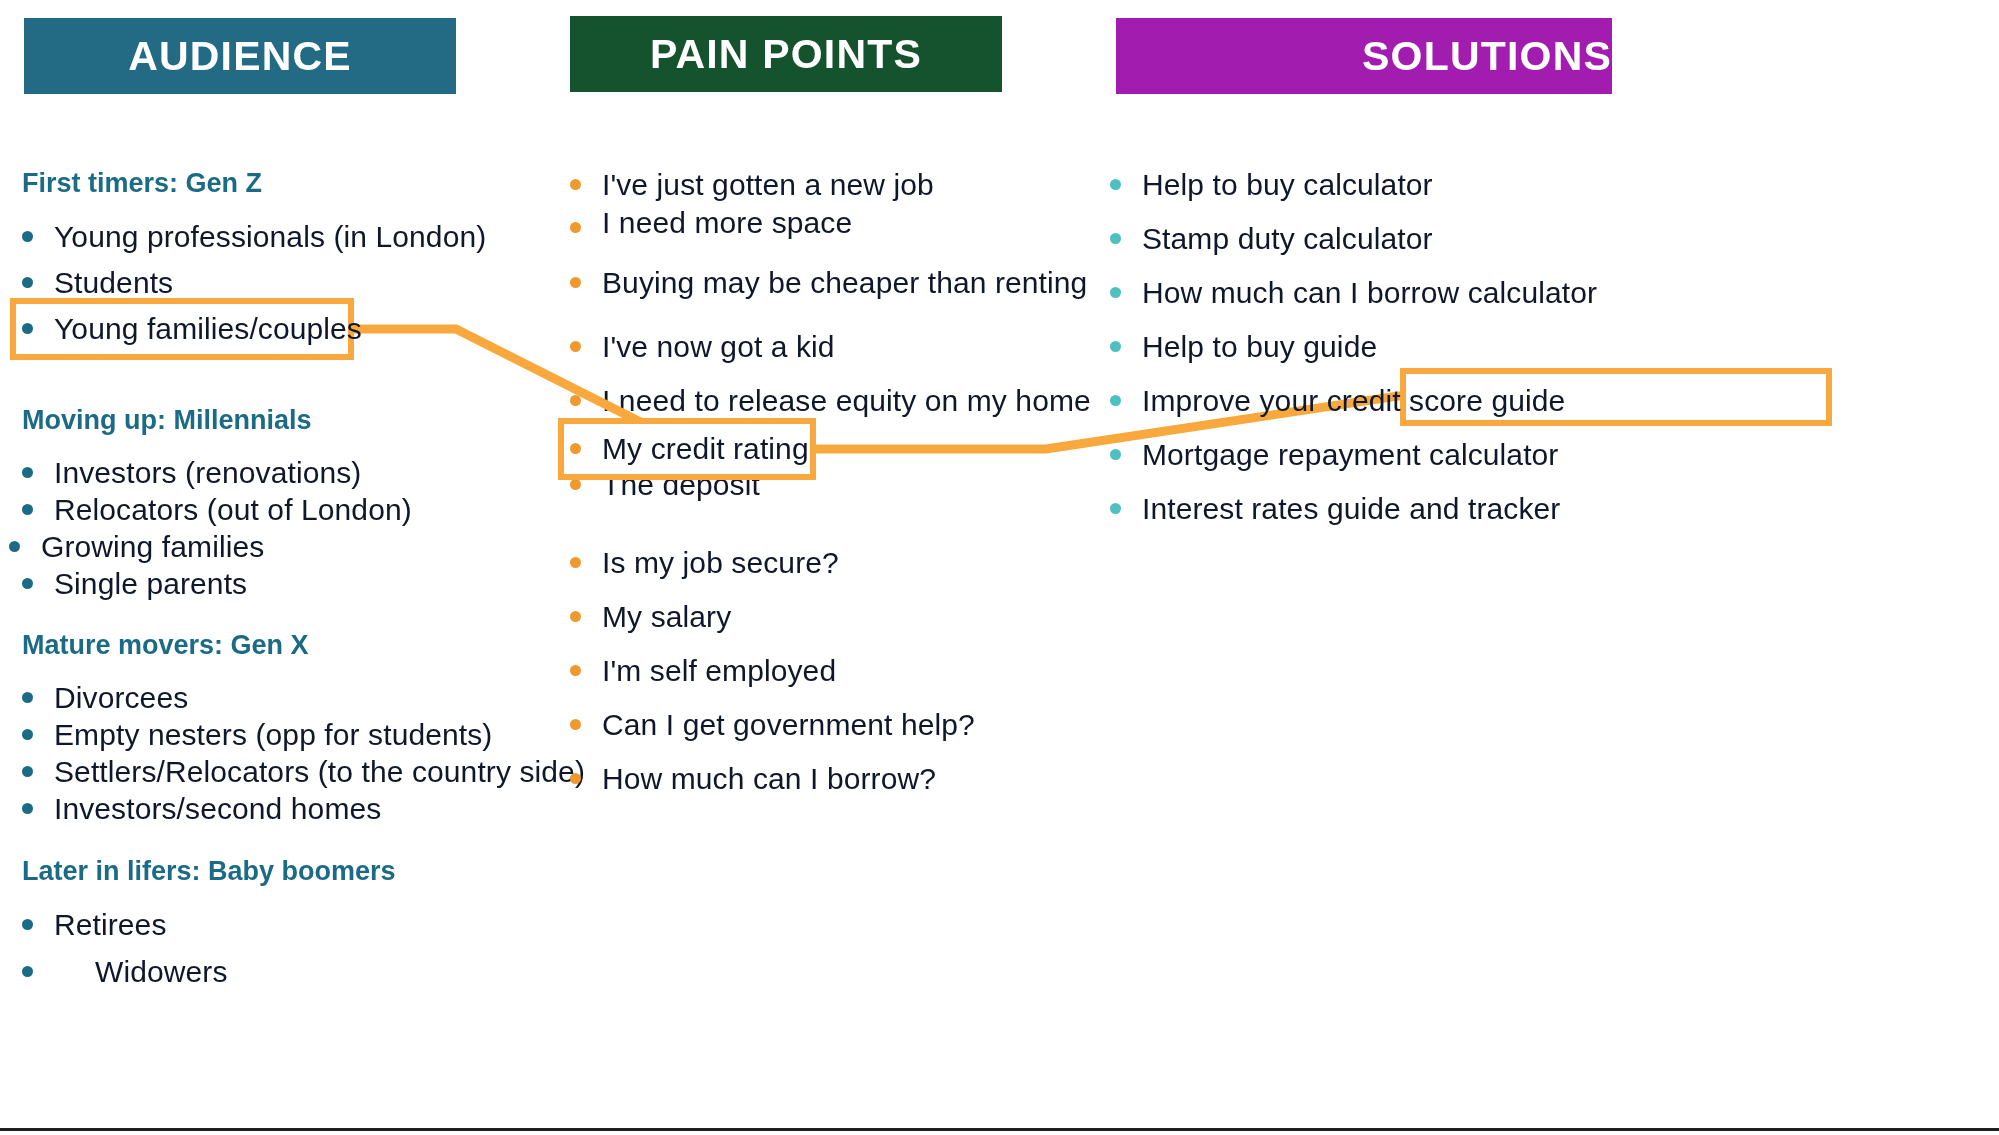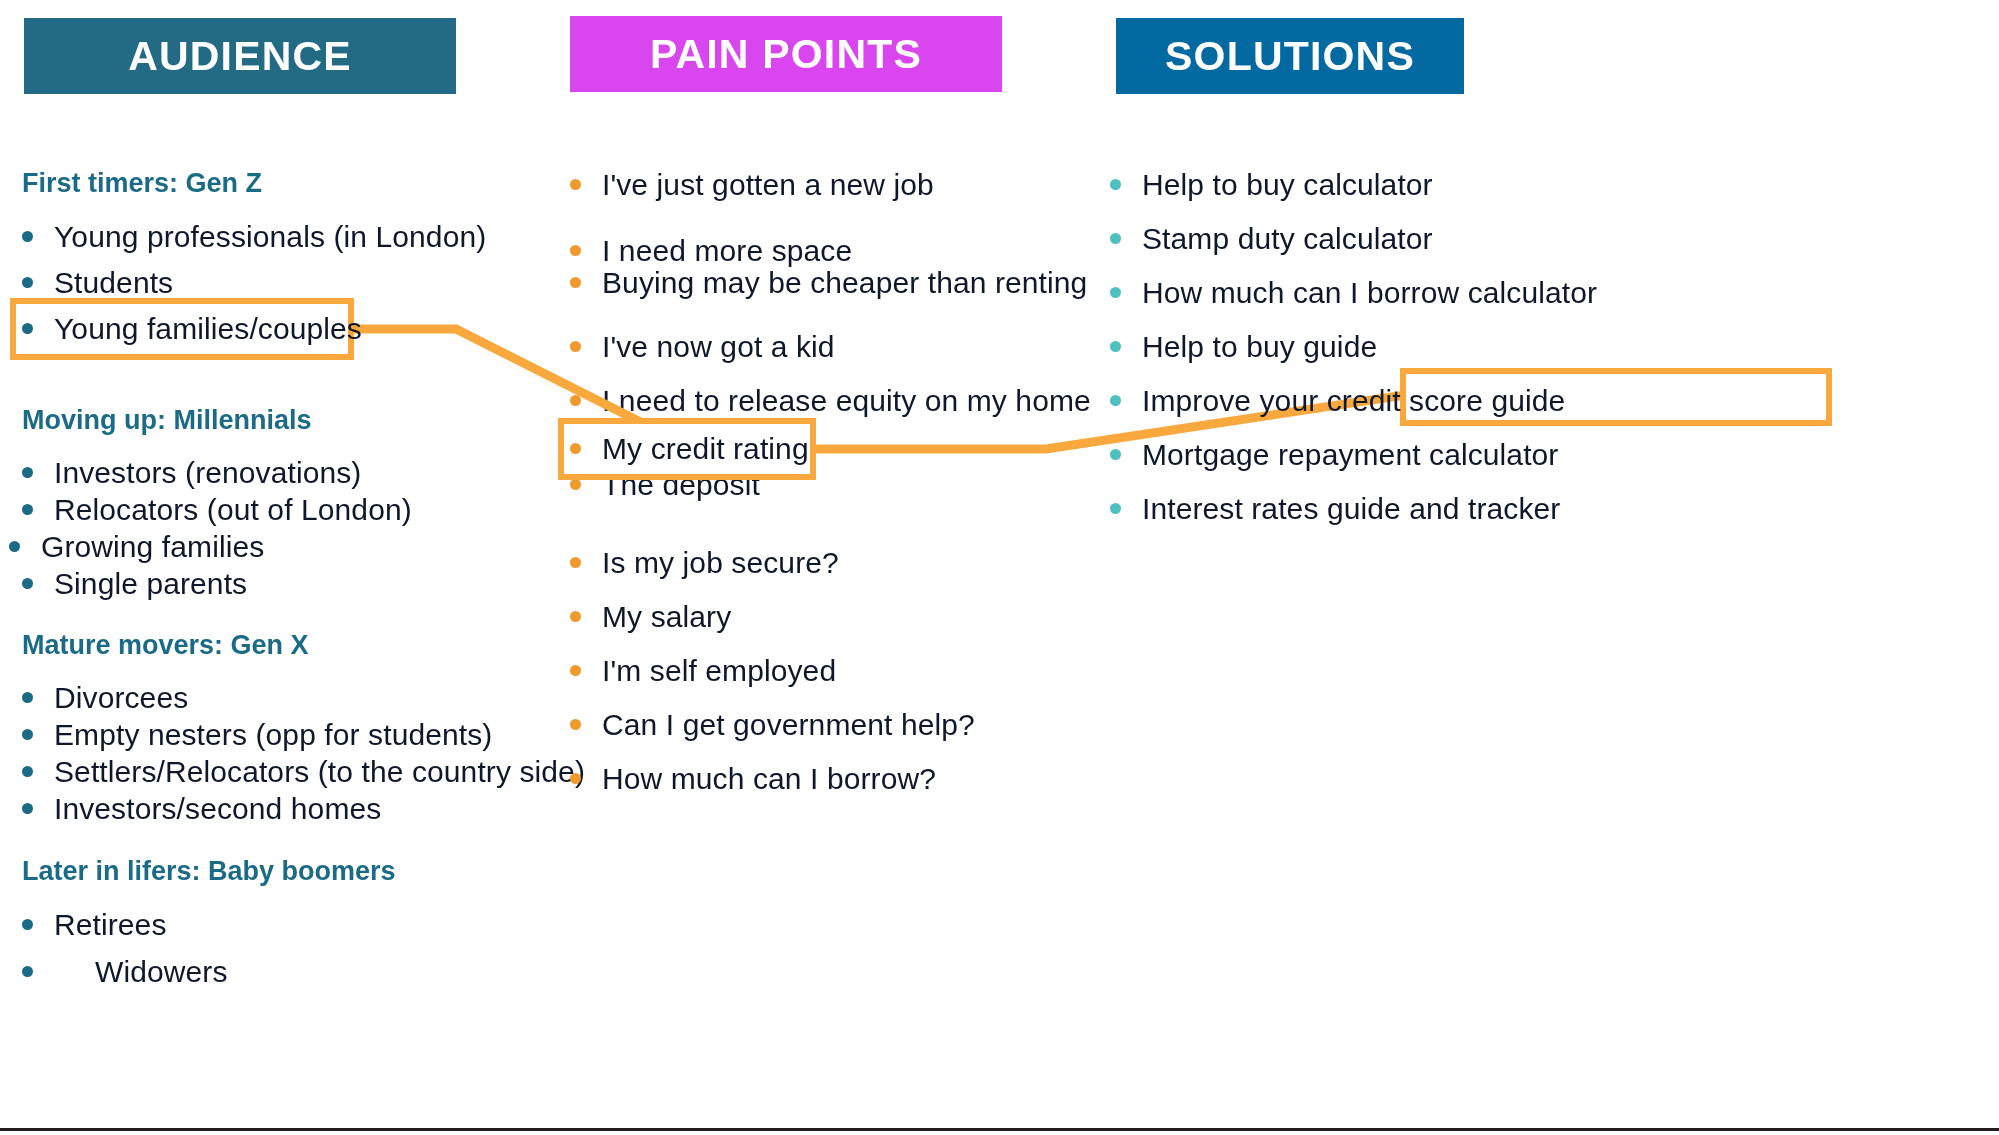--- a/index.html
+++ b/index.html
@@ -31,22 +31,22 @@
   }
   .col-banner .banner-label {
     color: #ffffff;
     font-size: 41px;
     font-weight: bold;
     letter-spacing: 1.2px;
     line-height: 1;
     white-space: nowrap;
   }
   #banner-audience   { left: 24px;   top: 18px; width: 432px; background: #236B84; }
-  #banner-pain       { left: 570px;  top: 16px; width: 432px; background: #d946ef; }
-  #banner-solutions  { left: 1116px; top: 18px; width: 348px; background: #0369a1; }
+  #banner-pain       { left: 570px;  top: 16px; width: 432px; background: #14532d; }
+  #banner-solutions  { left: 1116px; top: 18px; width: 496px; background: #a21caf; justify-content: flex-end; }
 
   
   .column { position: absolute; top: 0; }
   #col-audience  { left: 0px;    width: 560px; }
   #col-pain      { left: 700px;  width: 600px; }
   #col-solutions { left: 1390px; width: 600px; }
 
   .group-heading {
     position: absolute;
     font-size: 27px;
@@ -207,21 +207,21 @@
       <span class="bullet-dot dot-teal"></span>
       <span class="bullet-text">Widowers</span>
     </div>
   </div>
 
   <div class="column" id="col-pain">
     <div class="bullet-row" style="left:-130px; top:170px;">
       <span class="bullet-dot dot-orange"></span>
       <span class="bullet-text">I've just gotten a new job</span>
     </div>
-    <div class="bullet-row" style="left:-130px; top:236px;">
+    <div class="bullet-row" style="left:-130px; top:208px;align-items:flex-end;">
       <span class="bullet-dot dot-orange"></span>
       <span class="bullet-text">I need more space</span>
     </div>
     <div class="bullet-row" style="left:-130px; top:268px;text-align:center;">
       <span class="bullet-dot dot-orange"></span>
       <span class="bullet-text">Buying may be cheaper than renting</span>
     </div>
     <div class="bullet-row" style="left:-130px; top:332px;">
       <span class="bullet-dot dot-orange"></span>
       <span class="bullet-text">I've now got a kid</span>

